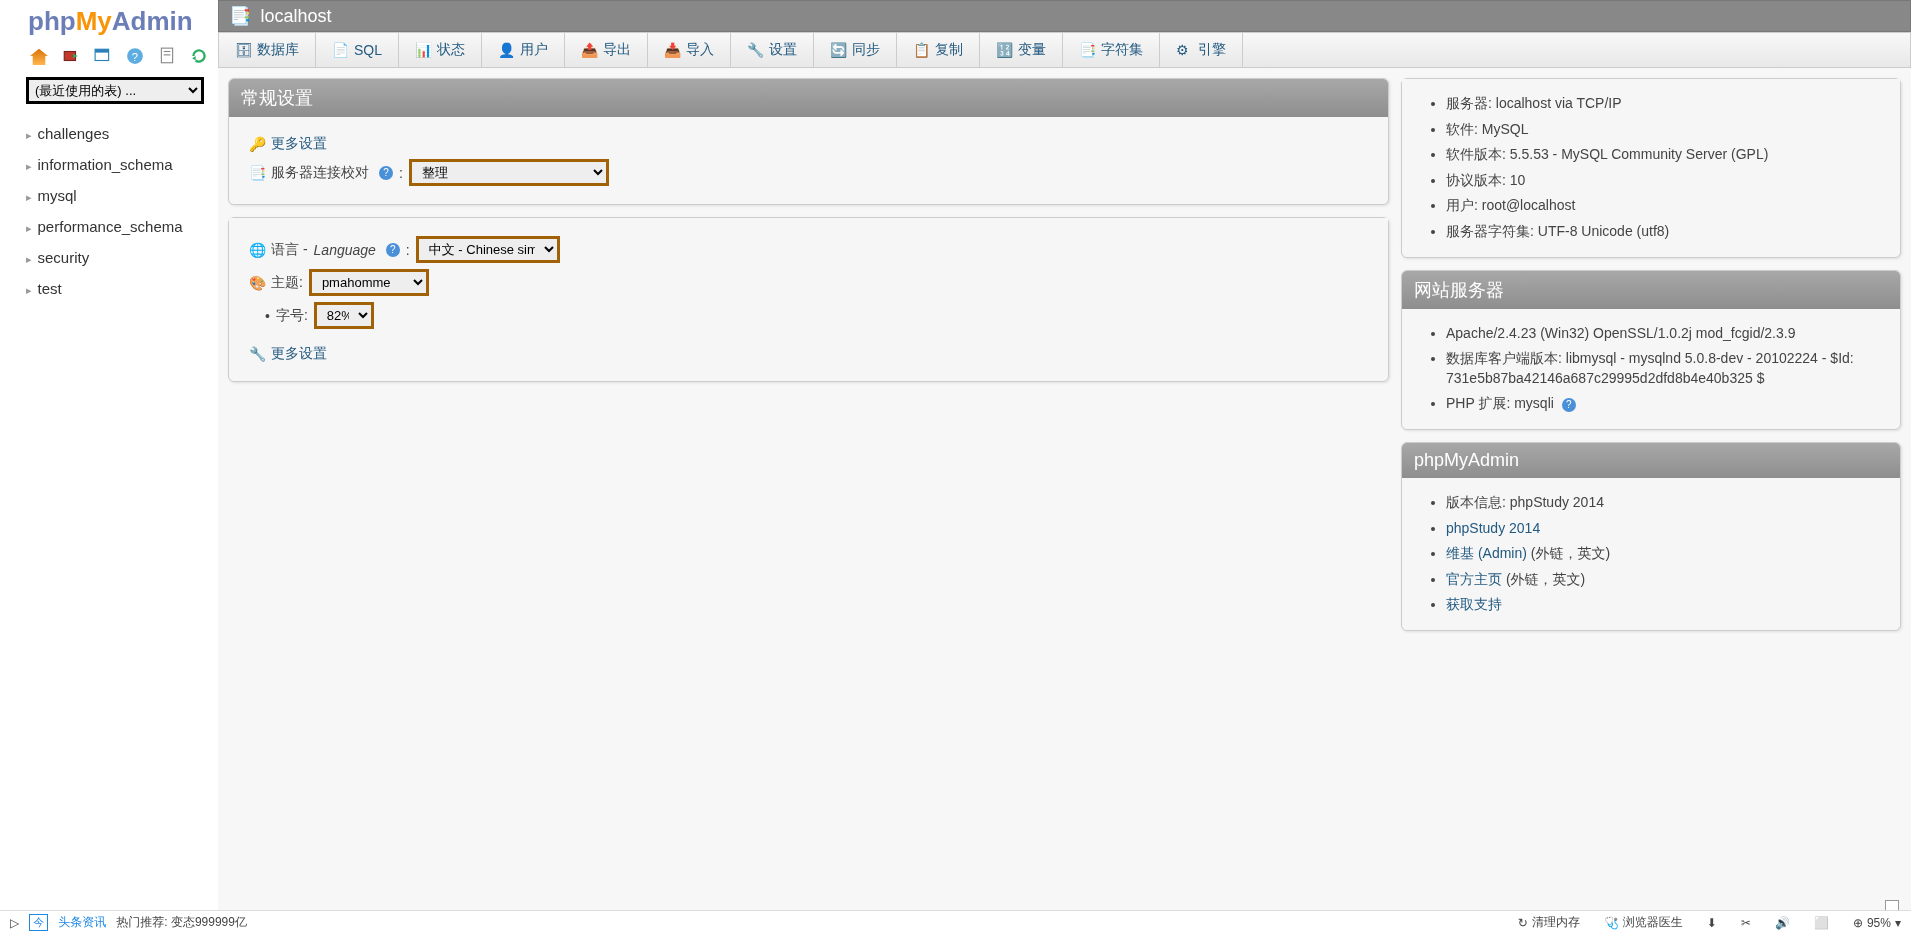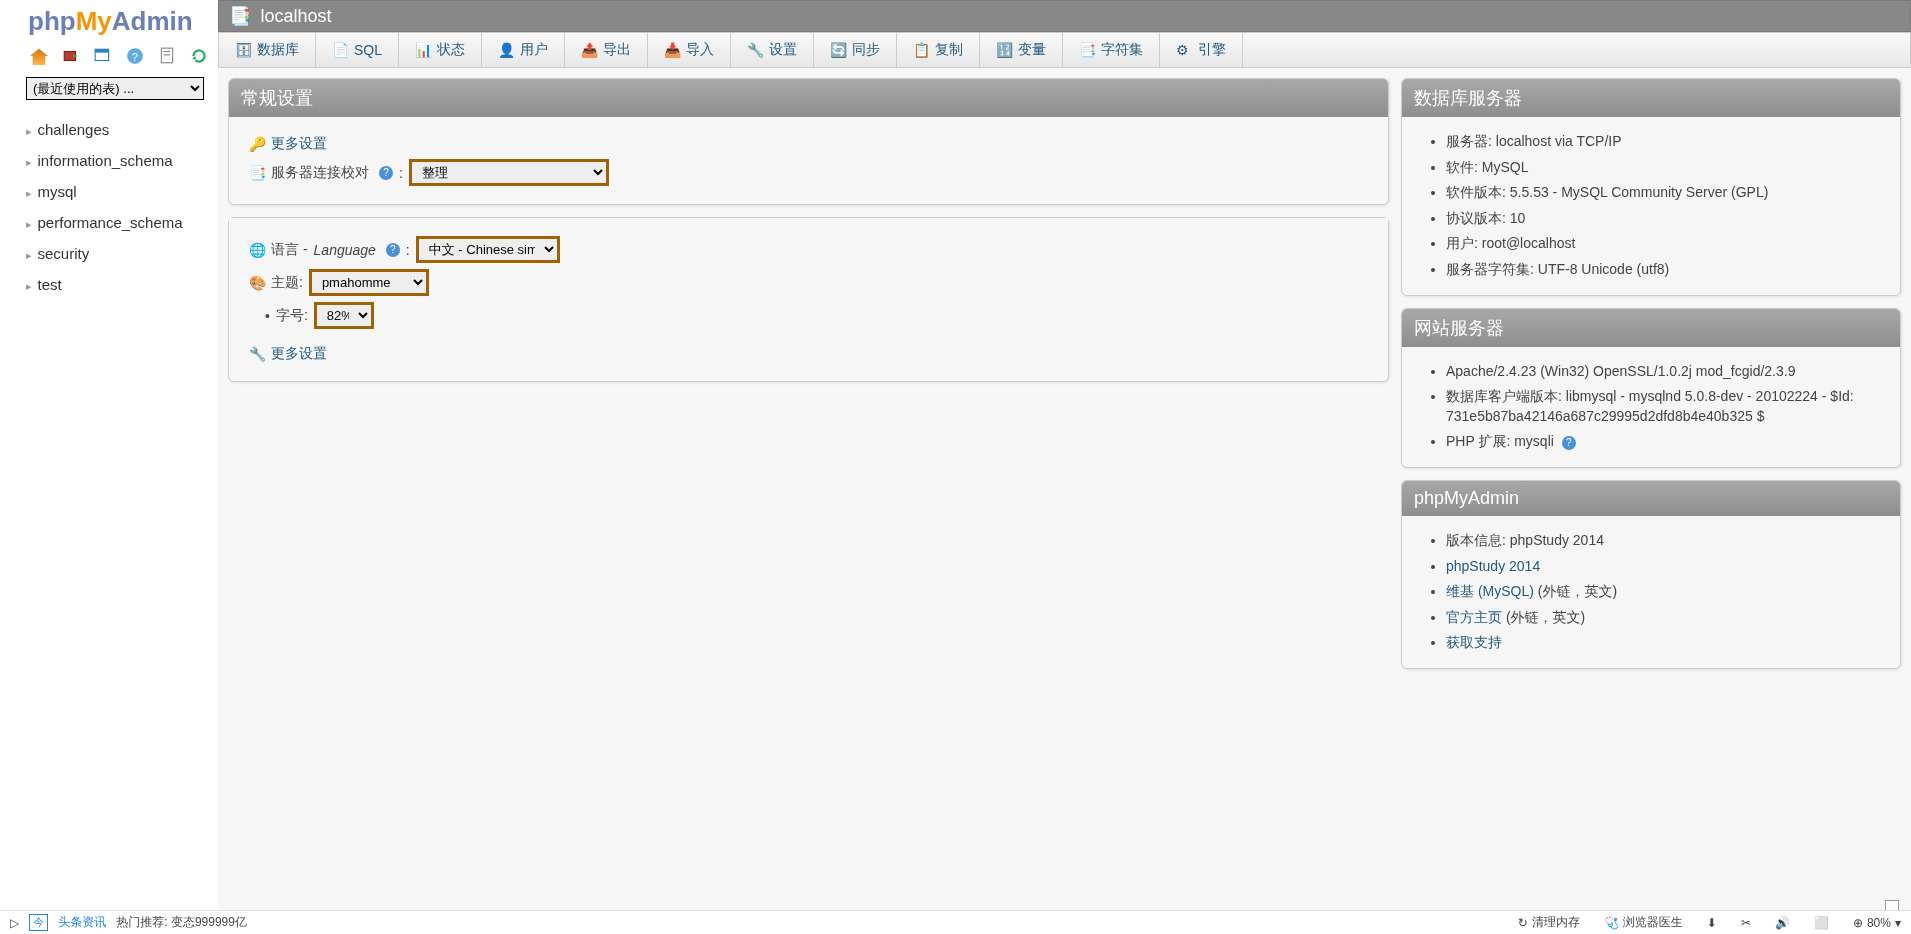--- a/index.html
+++ b/index.html
@@ -9,21 +9,21 @@
 
 .sidebar { width: 200px; background: #fff; padding: 6px 0 0 4px; position: relative; }
 .logo { font-size: 26px; font-weight: bold; margin: 0 0 10px 12px; }
 .logo .p1 { color: #6c7eb7; }
 .logo .p2 { color: #f89406; }
 .logo .p3 { color: #6c7eb7; }
 .nav-icons { margin: 0 0 12px 14px; display: flex; gap: 14px; }
 .nav-icons span { width: 18px; height: 18px; display: inline-block; cursor: pointer; }
 .ic-home { background: linear-gradient(#d46b00, #ffb74d); clip-path: polygon(50% 10%, 100% 50%, 85% 50%, 85% 100%, 15% 100%, 15% 50%, 0 50%); }
 .recent { margin: 0 0 14px 10px; }
-.recent select { width: 178px; padding: 2px; font-size: 13px; border: 1px solid #000000; background: #eee; }
+.recent select { width: 178px; padding: 2px; font-size: 13px; border: 3px solid #000000; background: #eee; }
 .db-list { list-style: none; padding-left: 6px; }
 .db-list li { padding: 7px 0 7px 4px; font-size: 15px; color: #333; cursor: pointer; }
 .db-list li::before { content: "▸"; color: #999; margin-right: 6px; font-size: 11px; display: inline-block; }
 
 
 .main { flex: 1; background: #f7f7f7; margin-left: 6px; display: flex; flex-direction: column; }
 .breadcrumb { background: #888; padding: 4px 10px; color: #fff; font-size: 18px; border: 1px solid #777; }
 .breadcrumb .bc-icon { margin-right: 4px; }
 .tabs { background: linear-gradient(#f8f8f8, #e8e8e8); border: 1px solid #ccc; display: flex; }
 .tab { padding: 8px 16px; border-right: 1px solid #ccc; cursor: pointer; color: #235a81; font-size: 14px; display: flex; align-items: center; gap: 6px; }
@@ -199,21 +199,20 @@
             <div class="row" style="margin-top:16px">
               <span class="mini-icon">🔧</span>
               <a>更多设置</a>
             </div>
           </div>
         </div>
       </div>
 
       <div class="col-right">
         <div class="panel">
-          <h3>数据库服务器</h3>
           <div class="panel-body">
               <ul>
             <li>服务器: localhost via TCP/IP</li>
             <li>软件: MySQL</li>
             <li>软件版本: 5.5.53 - MySQL Community Server (GPL)</li>
             <li>协议版本: 10</li>
             <li>用户: root@localhost</li>
             <li>服务器字符集: UTF-8 Unicode (utf8)</li>
           </ul>
             </div>
@@ -229,21 +228,21 @@
           </ul>
             </div>
         </div>
 
         <div class="panel">
           <h3>phpMyAdmin</h3>
           <div class="panel-body">
               <ul>
             <li>版本信息: phpStudy 2014</li>
             <li><a>phpStudy 2014</a><span></span></li>
-            <li><a>维基 (MySQL)</a><span> (外链，英文)</span></li>
+            <li><a>维基 (Admin)</a><span> (外链，英文)</span></li>
             <li><a>官方主页</a><span> (外链，英文)</span></li>
             <li><a>获取支持</a></li>
           </ul>
             </div>
         </div>
       </div>
     </div>
 
     <div class="resize-bar"></div>
   </div>
@@ -254,14 +253,14 @@
   <span style="color:#1e88e5;border:1px solid #1e88e5;padding:0 3px;font-size:11px">今</span>
   <span class="news">头条资讯</span>
   <span>热门推荐: 变态999999亿</span>
   <span class="spacer"></span>
   <span class="ritem">↻ <span>清理内存</span></span>
   <span class="ritem">🩺 <span>浏览器医生</span></span>
   <span class="ritem">⬇</span>
   <span class="ritem">✂</span>
   <span class="ritem">🔊</span>
   <span class="ritem">⬜</span>
-  <span class="ritem">⊕ <span>80%</span> ▾</span>
+  <span class="ritem">⊕ <span>95%</span> ▾</span>
 </div>
 
 </body></html>

